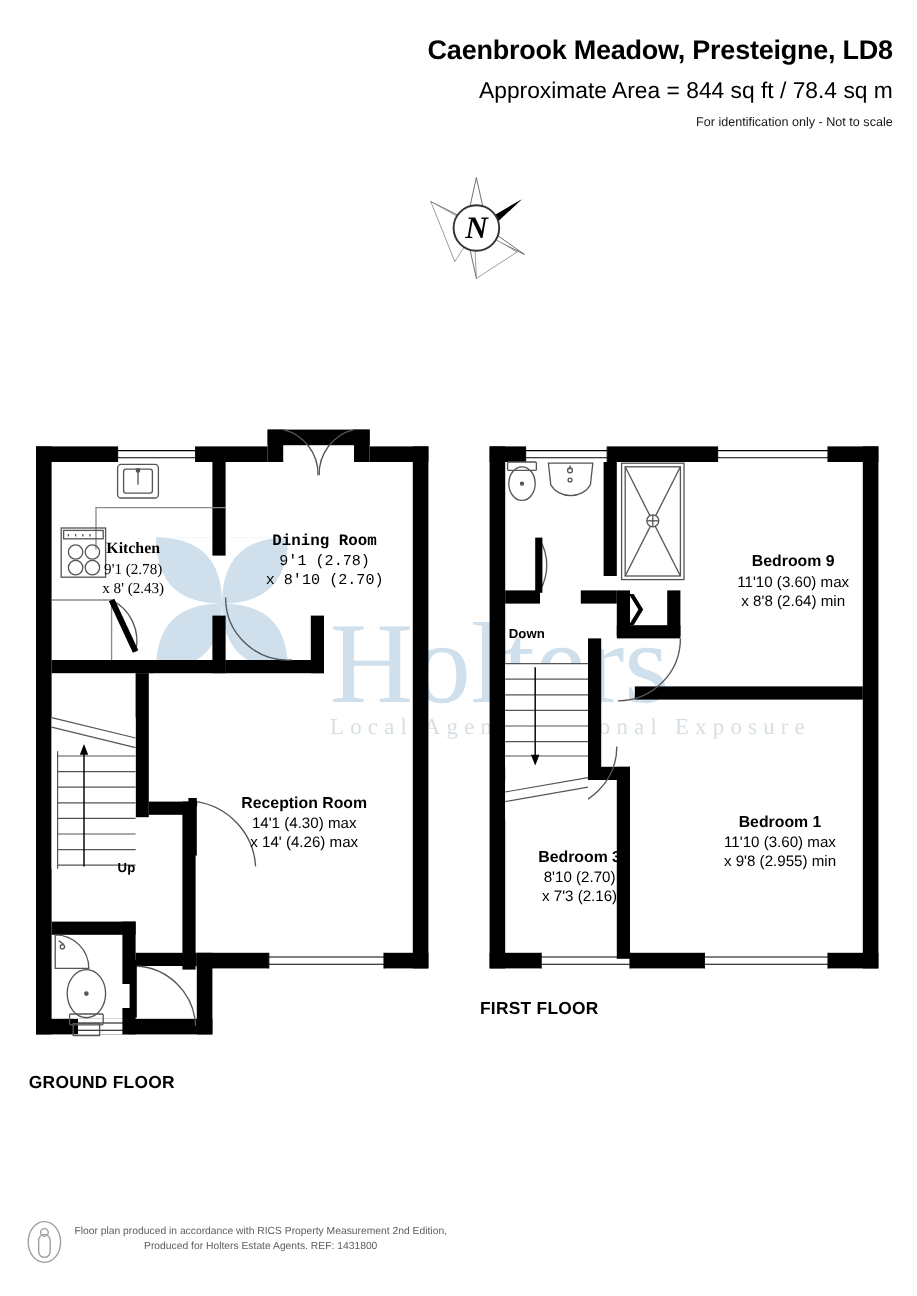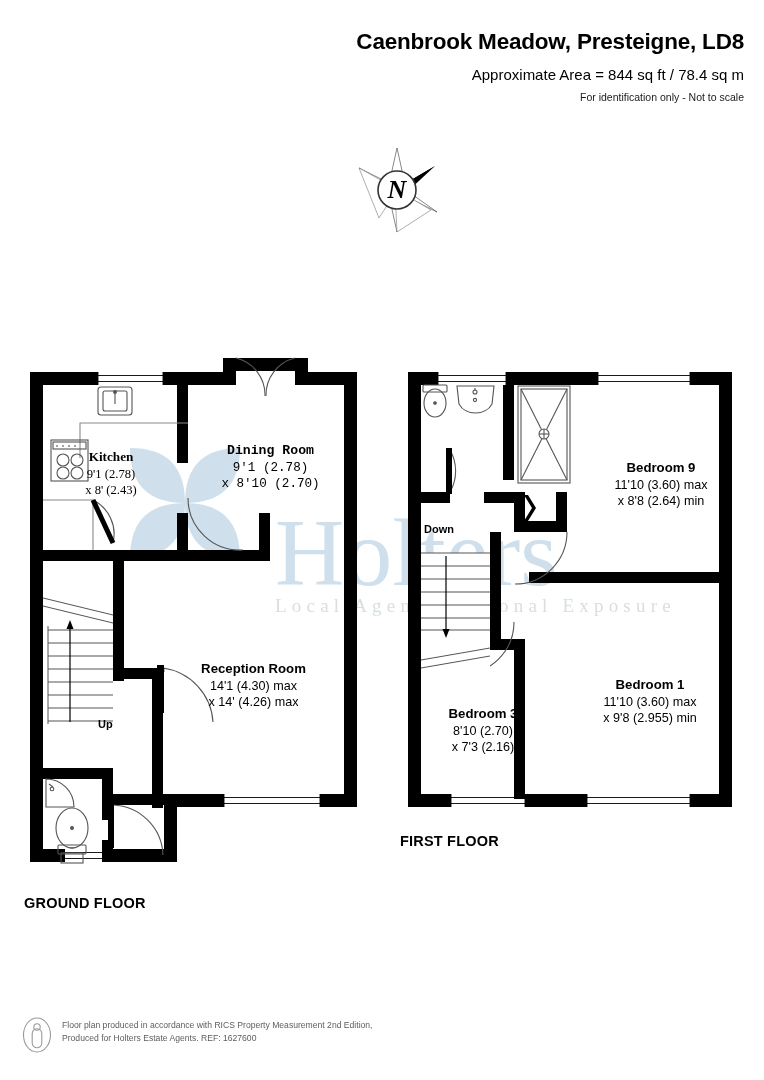--- a/index.html
+++ b/index.html
@@ -15,21 +15,21 @@
     overflow: hidden;
   }
   #page { position: absolute; inset: 0; }
 
   
   .header { position: absolute; left: 0; top: 0; width: 764px; text-align: right; padding-right: 20px; }
   .title {
     font-size: 22.5px; font-weight: bold; letter-spacing: -0.2px;
     margin-top: 30px; line-height: 1.1;
   }
-  .subtitle { font-size: 15px; margin-top: 12px; line-height: 1.1; }
+  .subtitle { font-size: 19px; margin-top: 12px; line-height: 1.1; }
   .note { font-size: 10.5px; margin-top: 8px; color: #1a1a1a; }
 
   
   .compass { position: absolute; left: 345px; top: 140px; width: 105px; height: 100px; }
 
   
   .planwrap { position: absolute; left: 0; top: 0; width: 764px; height: 1080px; }
 
   
   .lbl {
@@ -40,21 +40,21 @@
   .lbl .dim { display: block; }
   .small-lbl {
     position: absolute; font-size: 11px; font-weight: bold; white-space: nowrap;
   }
   .floor-lbl {
     position: absolute; font-size: 14.5px; font-weight: bold; letter-spacing: 0.2px;
     white-space: nowrap;
   }
 
   
-  .footer { position: absolute; left: 22px; top: 1016px; width: 640px; display: flex; gap: 10px; }
+  .footer { position: absolute; left: 22px; top: 1016px; width: 640px; display: flex; gap: 10px; text-align: center; }
   .footer-txt { font-size: 8.6px; line-height: 1.52; color: #5d5d5d; padding-top: 3px; }
   .footer-txt span { display: block; white-space: nowrap; }
 </style>
 </head>
 <body>
 
 <div id="page">
 
   <div class="header">
     <div class="title">Caenbrook Meadow, Presteigne, LD8</div>
@@ -409,17 +409,17 @@
   <div class="footer">
     <div>
       <svg width="30" height="38" viewBox="0 0 30 38">
         <ellipse cx="15" cy="19" rx="13.5" ry="17" fill="none" stroke="#9a9a9a" stroke-width="1.1"></ellipse>
         <circle cx="15" cy="11" r="3.2" fill="none" stroke="#9a9a9a" stroke-width="1.1"></circle>
         <path d="M10.2 17.5 a4.8 4.8 0 0 1 9.6 0 L19.8 27 a4.8 4.8 0 0 1 -9.6 0 Z" fill="none" stroke="#9a9a9a" stroke-width="1.1"></path>
       </svg>
     </div>
     <div class="footer-txt">
       <span>Floor plan produced in accordance with RICS Property Measurement 2nd Edition,</span>
-      <span>Produced for Holters Estate Agents.    REF: 1627600</span>
+      <span>Produced for Holters Estate Agents.    REF: 1431800</span>
     </div>
   </div>
 
 </div>
 
 </body></html>

